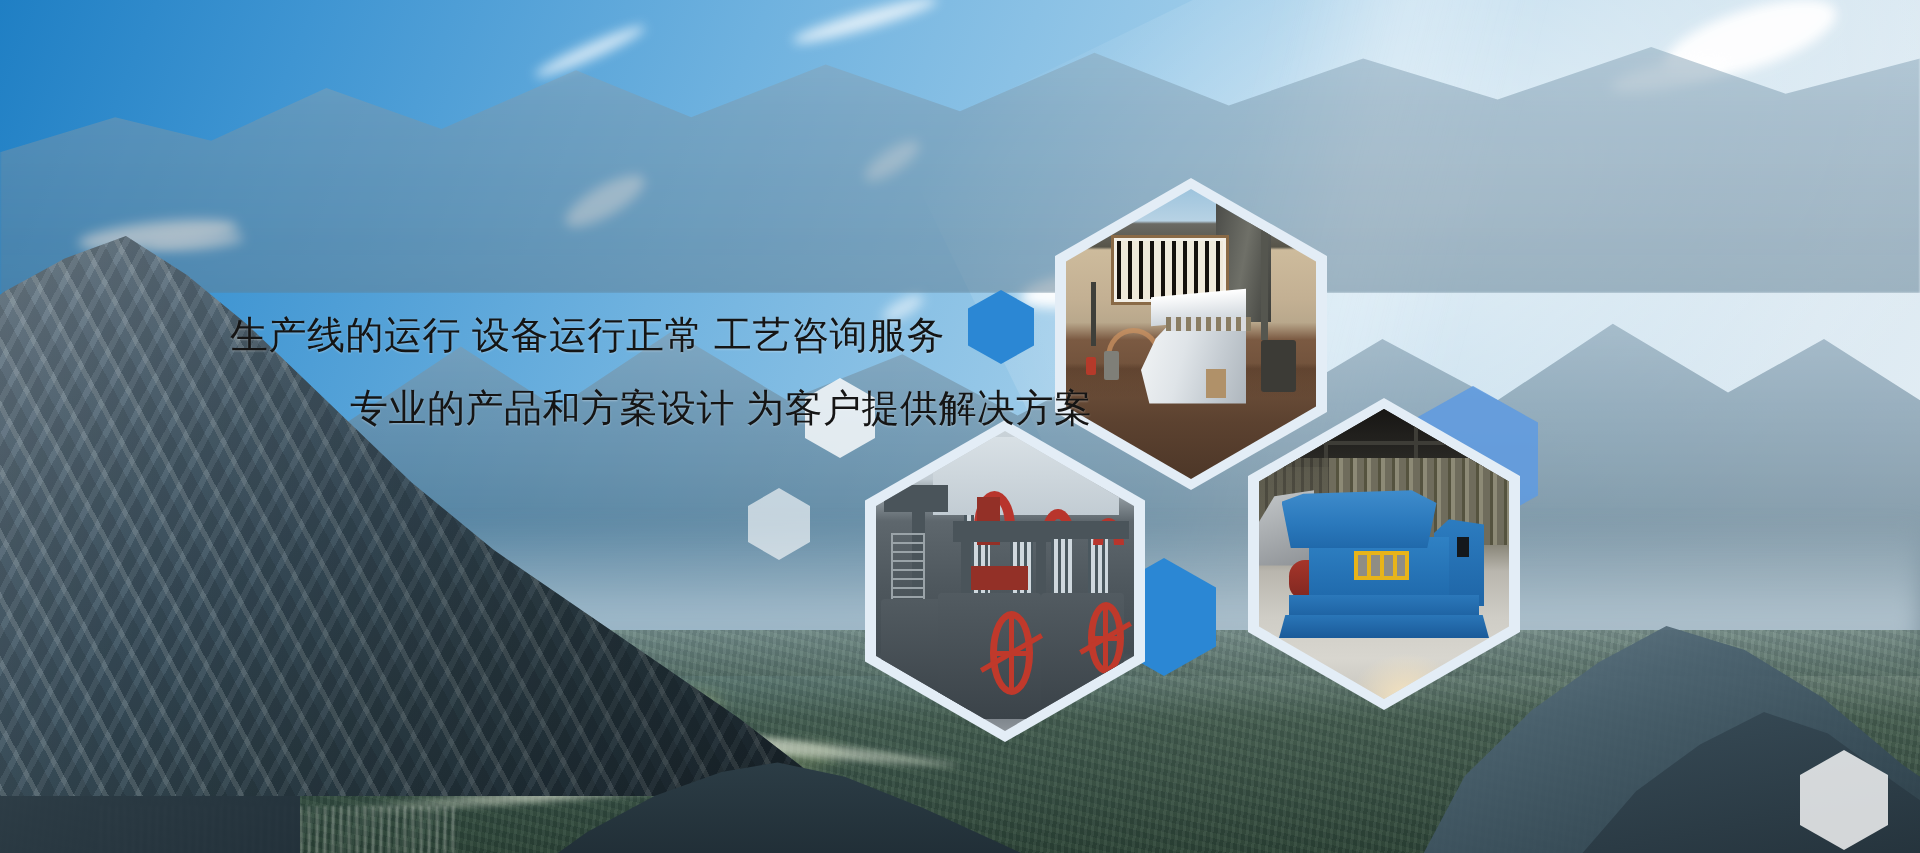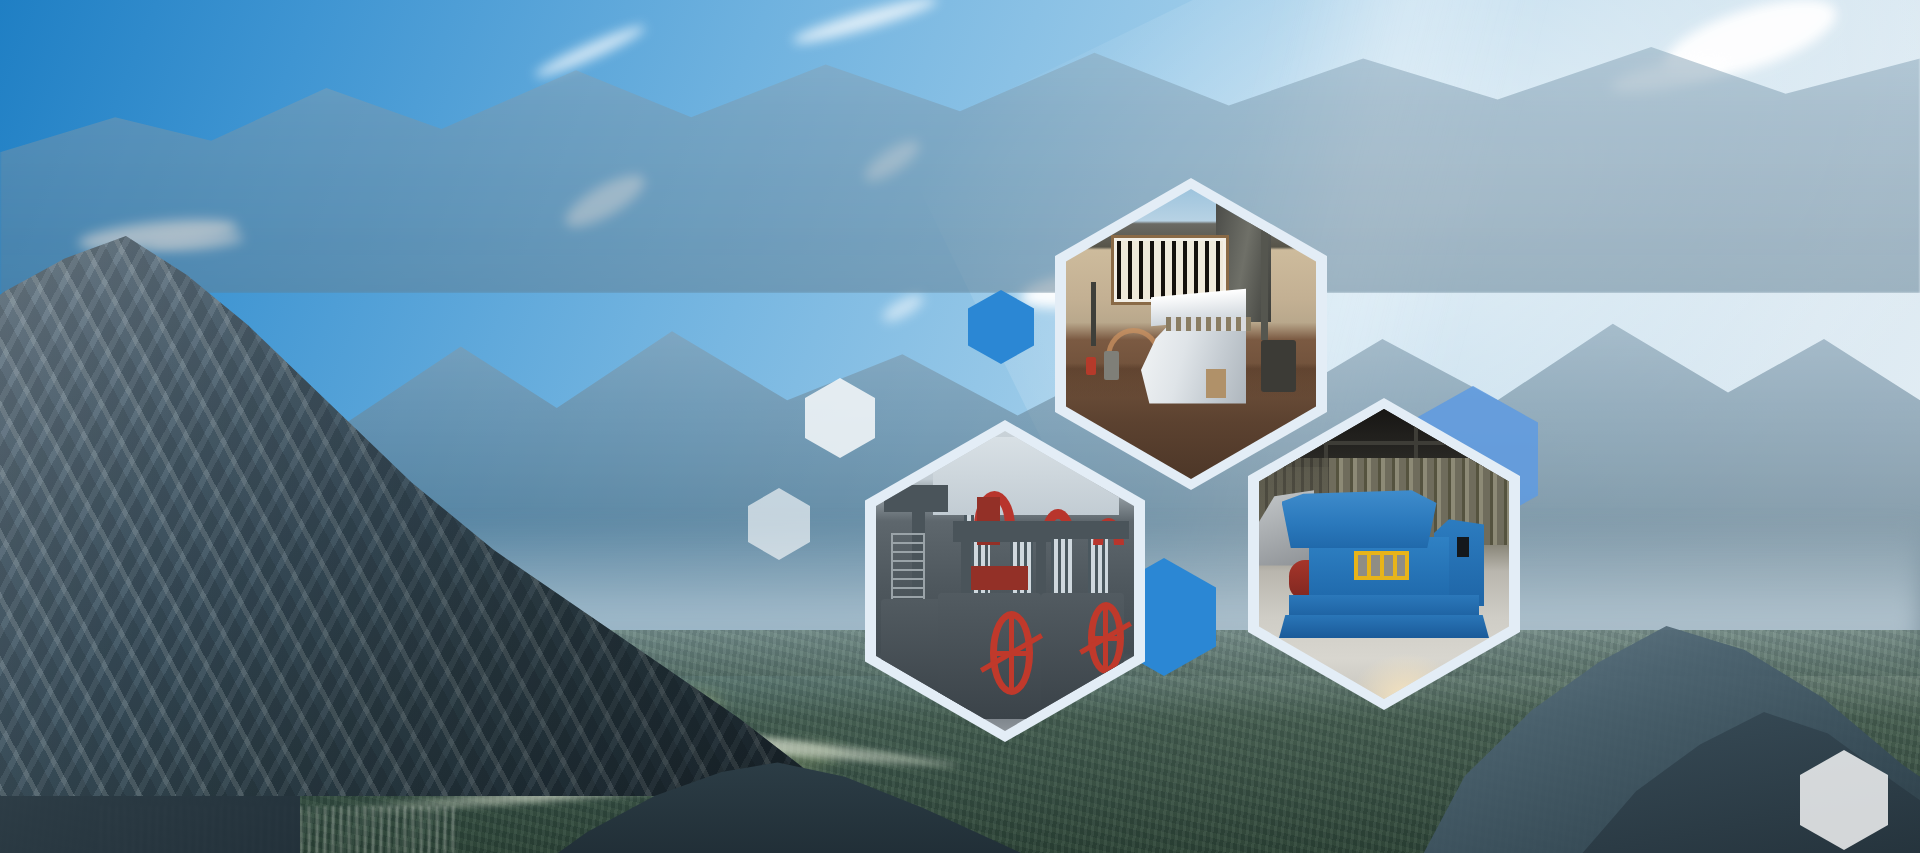--- a/index.html
+++ b/index.html
@@ -546,14 +546,18 @@
         <div class="ph3-base"></div>
         <div class="ph3-skid"></div>
         <div class="ph3-floorlight"></div>
       </div>
     </div>
   </div>
 
   <div class="deco blue-solid" style="left:1112px; top:558px; width:104px; height:118px;"></div>
   <div class="deco white-soft" style="left:1800px; top:750px; width:88px;  height:100px;"></div>
 
+  <div class="headline">
+    <div class="hl-line l1">生产线的运行 设备运行正常 工艺咨询服务</div>
+    <div class="hl-line l2">专业的产品和方案设计  为客户提供解决方案</div>
+  </div>
 
 </div>
 
 </body></html>

